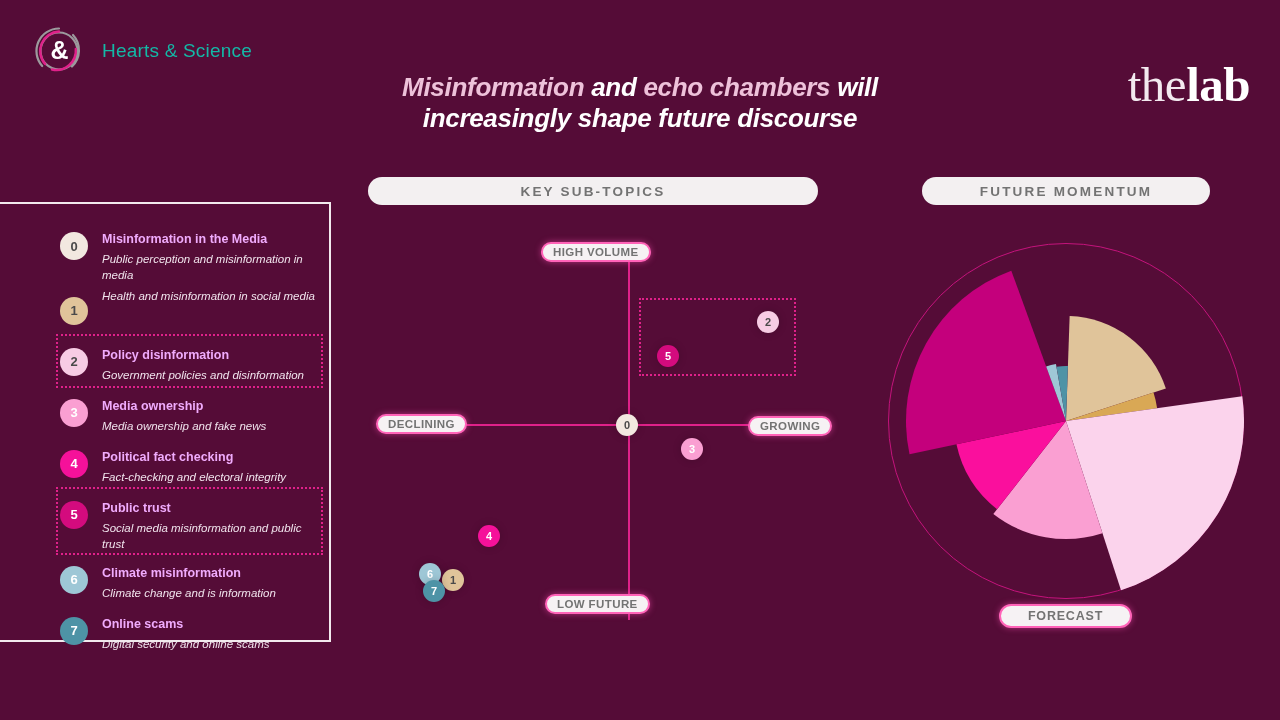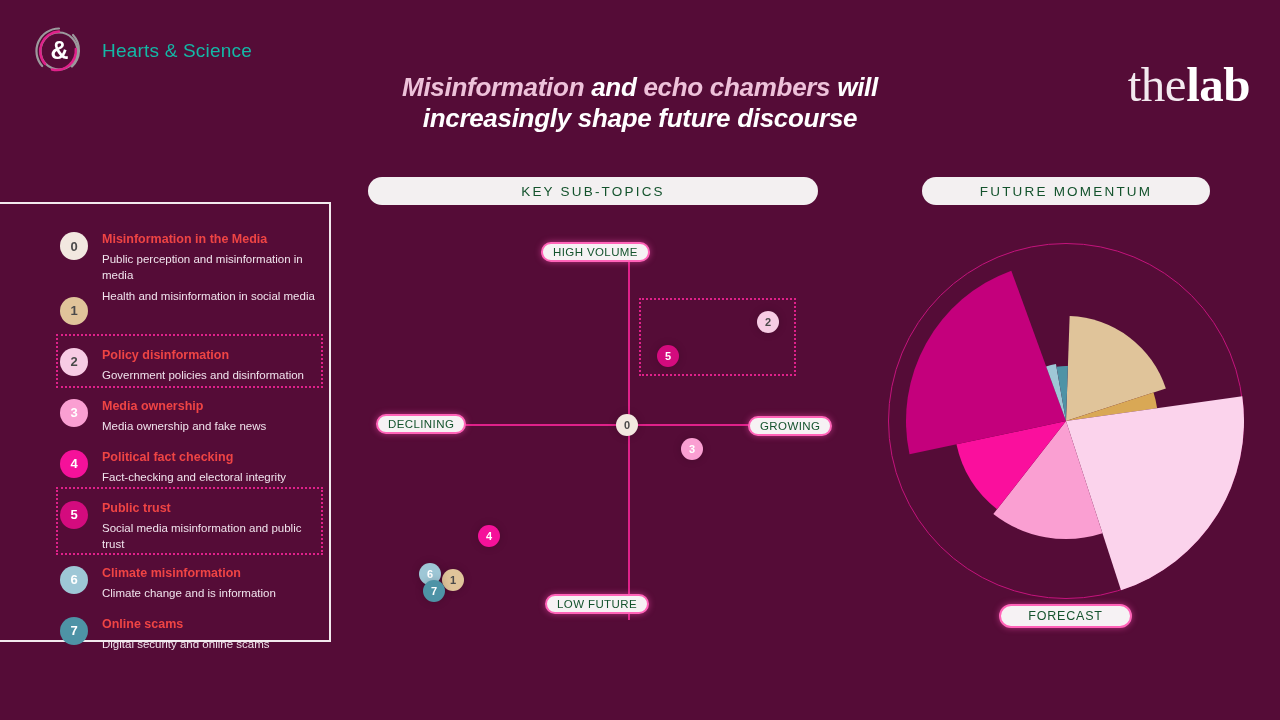--- a/index.html
+++ b/index.html
@@ -40,28 +40,28 @@
     border: 2px solid #f2eaee; border-left: none; background: transparent;
   }
   .legend-list { position: absolute; left: 60px; top: 16px; right: 8px; }
   .legend-row { position: relative; min-height: 50px; padding-left: 44px; margin-bottom: 1px; }
   .legend-row.boxed { outline: 2px dotted #e0218a; outline-offset: 0px; }
   .legend-bubble {
     position: absolute; left: 2px; top: 12px; width: 28px; height: 28px; border-radius: 50%;
     display: flex; align-items: center; justify-content: center;
     font-size: 13px; font-weight: 700; color: #ffffff;
   }
-  .legend-title { font-size: 12.5px; font-weight: 700; color: #ef4444; padding-top: 12px; line-height: 1.25; }
-  .legend-desc { font-size: 11.5px; font-weight: 400; color: #f0e3ec; line-height: 1.45; padding-top: 3px; }
+  .legend-title { font-size: 12.5px; font-weight: 700; color: #f0abfc; padding-top: 12px; line-height: 1.25; }
+  .legend-desc { font-size: 11.5px; font-weight: 400; color: #f0e3ec; line-height: 1.45; padding-top: 3px; font-style: italic; }
 
   
   .pill {
     display: inline-flex; align-items: center; justify-content: center;
-    background: #f3f0f1; color: #14532d; border-radius: 40px;
-    font-weight: 400; white-space: nowrap;
+    background: #f3f0f1; color: #737373; border-radius: 40px;
+    font-weight: 700; white-space: nowrap;
   }
   .pill-header {
     position: absolute; height: 28px; padding: 0 20px;
     font-size: 13.5px; letter-spacing: 2.2px;
   }
   #pill-key-subtopics { left: 368px; top: 177px; width: 450px; }
   #pill-future-momentum { left: 922px; top: 177px; width: 288px; }
 
   .pill-axis {
     position: absolute; height: 20px; padding: 0 10px; font-size: 11.5px; letter-spacing: .4px;

